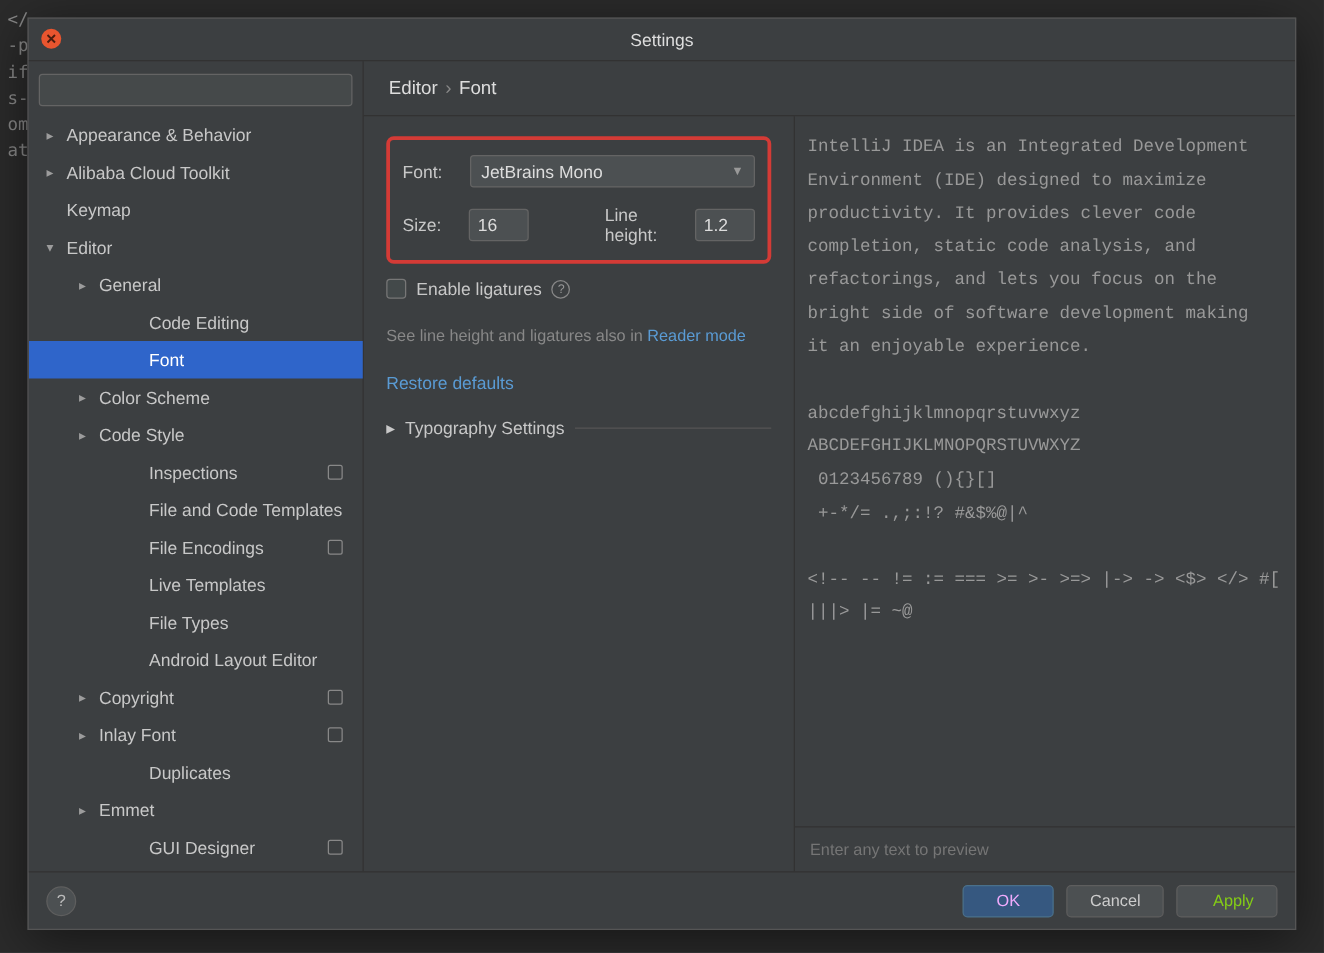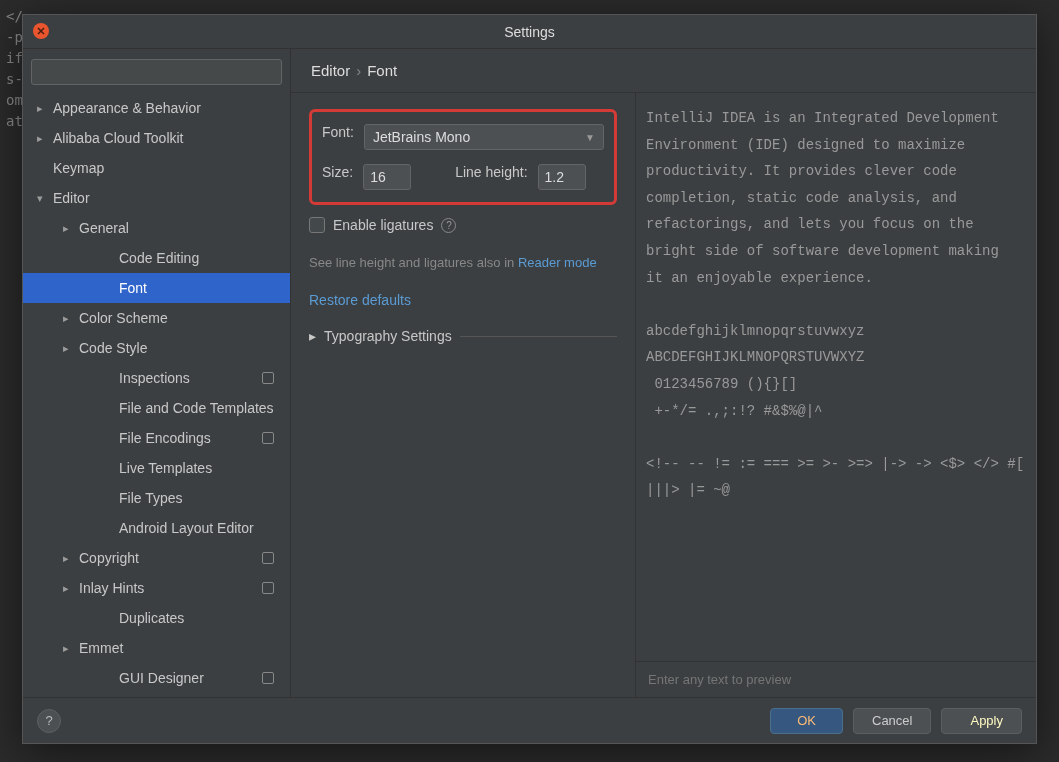--- a/index.html
+++ b/index.html
@@ -88,21 +88,21 @@
 .breadcrumb .sep { color: #888; }
 .content-row { flex: 1; display: flex; min-height: 0; }
 .settings-panel {
   flex: 1; padding: 16px 18px; min-width: 0;
   border-right: 1px solid #323232;
 }
 .highlight-box {
   border: 3px solid #d43b36; border-radius: 6px;
   padding: 12px 10px 12px 10px;
 }
-.form-row { display: flex; gap: 10px; }
+.form-row { display: flex; align-items: center; gap: 22px; }
 .form-row + .form-row { margin-top: 14px; }
 .lbl { color: #c8c8c8; font-size: 14px; }
 .dropdown {
   flex: 1; height: 26px; background: #4c5052;
   border: 1px solid #646464; border-radius: 3px;
   display: flex; align-items: center; justify-content: space-between;
   padding: 0 8px; color: #ddd; font-size: 14px; cursor: pointer;
 }
 .dropdown .dd-chev { color: #999; font-size: 10px; }
 .num-input {
@@ -155,22 +155,22 @@
   width: 24px; height: 24px; border-radius: 12px;
   background: #4c5052; border: 1px solid #5e5e5e;
   display: flex; align-items: center; justify-content: center;
   color: #bbb; cursor: pointer;
 }
 .btn {
   height: 26px; padding: 0 18px; border-radius: 4px;
   border: 1px solid #5e5e5e; background: #4c5052; color: #ccc;
   font-size: 13px; cursor: pointer; display: flex; align-items: center;
 }
-.btn.primary { background: #365880; border-color: #4a708b; color: #fdba74; padding: 0 26px; }
-.btn.disabled { color: #fef9c3; padding-left: 28px; }
+.btn.primary { background: #365880; border-color: #4a708b; color: #f0abfc; padding: 0 26px; }
+.btn.disabled { color: #84cc16; padding-left: 28px; }
 </style>
 </head>
 <body>
 
 <div class="bg-code" id="bg-code">
     <div class="line">&lt;/…</div>
     <div class="line"></div>
     <div class="line">-p…</div>
     <div class="line">if…</div>
     <div class="line">s-…</div>
@@ -265,21 +265,21 @@
             <span class="chev" style="visibility: hidden;"></span>
             <span>Android Layout Editor</span>
           </div>
           <div class="tree-item depth1 collapsed">
             <span class="chev"></span>
             <span>Copyright</span>
             <span class="badge"></span>
           </div>
           <div class="tree-item depth1 collapsed">
             <span class="chev"></span>
-            <span>Inlay Hints</span>
+            <span>Inlay Font</span>
             <span class="badge"></span>
           </div>
           <div class="tree-item depth2">
             <span class="chev" style="visibility: hidden;"></span>
             <span>Duplicates</span>
           </div>
           <div class="tree-item depth1 collapsed">
             <span class="chev"></span>
             <span>Emmet</span>
           </div>

